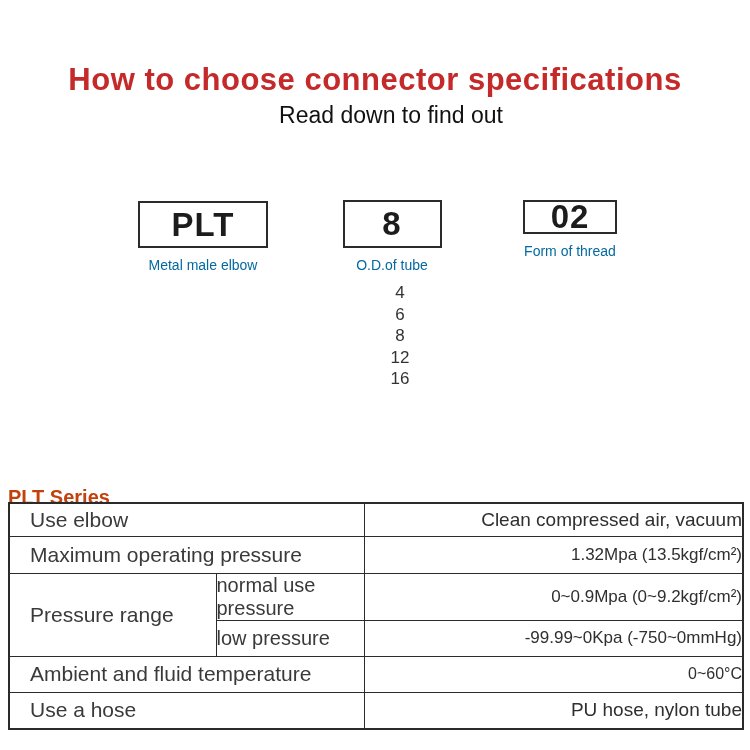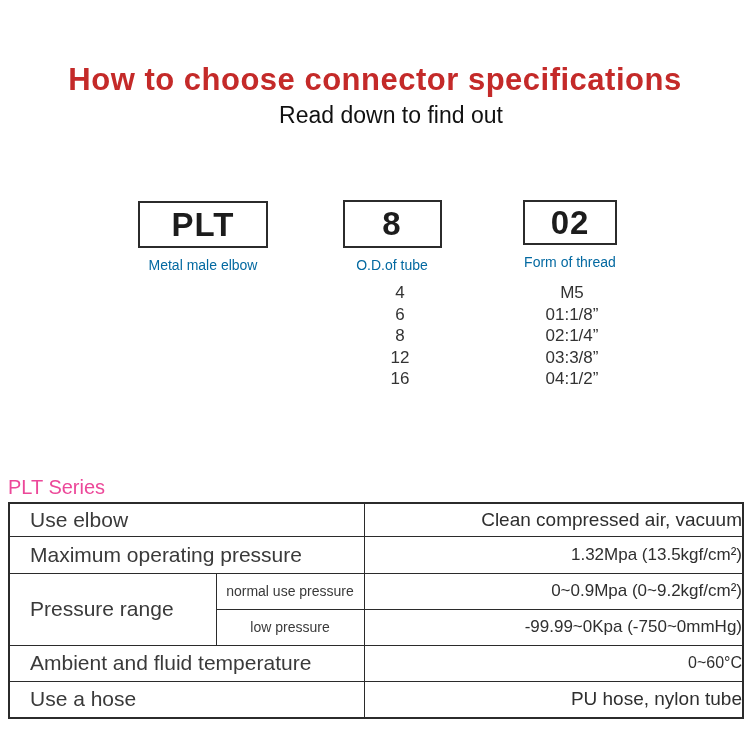--- a/index.html
+++ b/index.html
@@ -46,37 +46,37 @@
   .code-label {
     margin-top: 9px;
     font-size: 14px;
     color: #0369a1;
   }
   .col-plt { left: 123px; top: 201px; width: 160px; }
   .col-plt .code-box { width: 130px; height: 47px; margin: 0 auto; }
   .col-tube { left: 312px; top: 200px; width: 160px; }
   .col-tube .code-box { width: 99px; height: 48px; margin: 0 auto; }
   .col-thread { left: 490px; top: 200px; width: 160px; }
-  .col-thread .code-box { width: 94px; height: 45px; margin: 0 auto; }
+  .col-thread .code-box { width: 94px; height: 34px; margin: 0 auto; }
   .opt-list {
     position: absolute;
     top: 282px;
     text-align: center;
     font-size: 17px;
     color: #333333;
     line-height: 21.6px;
   }
   .list-tube { left: 340px; width: 120px; }
   .list-thread { left: 492px; width: 160px; }
   .series-heading {
     position: absolute;
-    left: 8px; top: 476px;
+    left: 8px; top: 486px;
     font-size: 20px;
-    font-weight: normal;
-    color: #ec4899;
+    font-weight: bold;
+    color: #c2410c;
   }
   table.spec {
     position: absolute;
     left: 8px; top: 502px;
     width: 734px;
     border-collapse: collapse;
     table-layout: fixed;
   }
   table.spec td {
     border: 1.5px solid #2b2b2b;
@@ -84,23 +84,22 @@
   }
   table.spec { border: 2px solid #2b2b2b; }
   td.beige { background: #f4eedd; }
   td.label {
     padding-left: 20px;
     font-size: 21px;
     color: #3a3a3a;
     text-align: left;
   }
   td.sublabel {
-    font-size: 14px;
+    font-size: 20px;
     color: #3a3a3a;
-    text-align: center;
     margin-left: 42px;
   }
   td.value { text-align: right; color: #2f2f2f; }
   td.v-lg { font-size: 19px; }
   td.v-md { font-size: 17px; }
   td.v-sm { font-size: 16px; }
 </style>
 </head>
 <body>
 
@@ -123,27 +122,20 @@
   </div>
 
   <div class="opt-list list-tube">
     <div>4</div>
     <div>6</div>
     <div>8</div>
     <div>12</div>
     <div>16</div>
   </div>
 
-  <div class="opt-list list-thread">
-    <div>M5</div>
-    <div>01:1/8”</div>
-    <div>02:1/4”</div>
-    <div>03:3/8”</div>
-    <div>04:1/2”</div>
-  </div>
 
   <div class="series-heading">PLT Series</div>
 
   <table class="spec">
     <colgroup>
       <col style="width:207px">
       <col style="width:148px">
       <col style="width:379px">
     </colgroup>
     <tbody>

